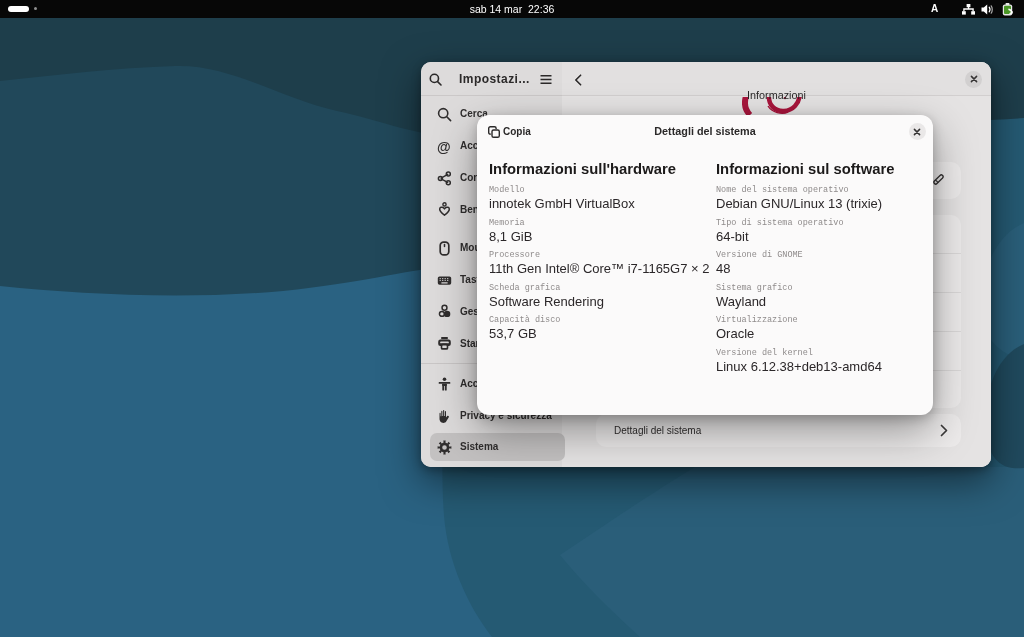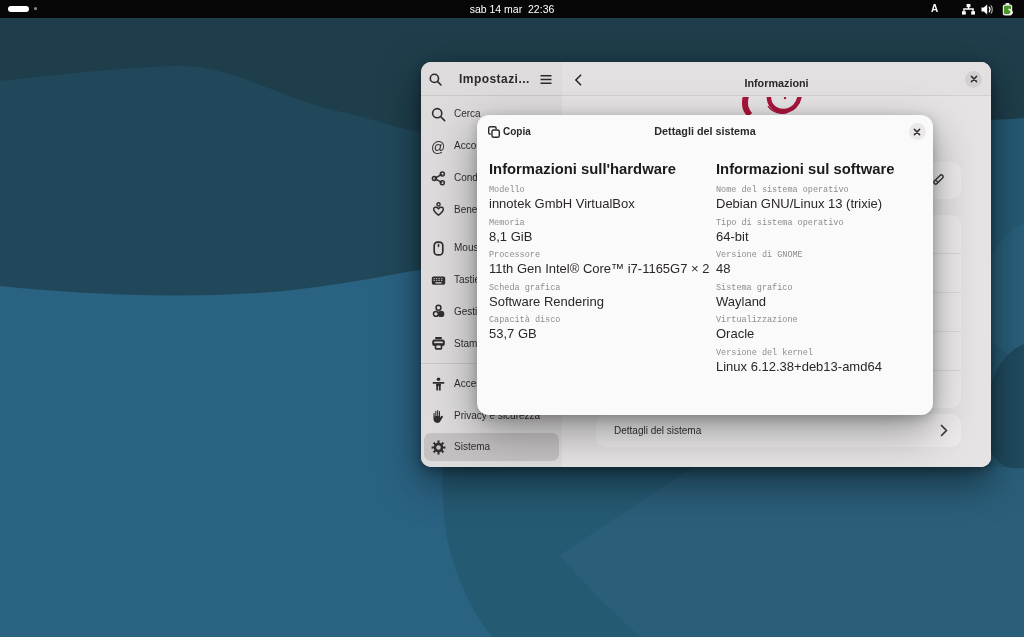--- a/index.html
+++ b/index.html
@@ -14,30 +14,30 @@
   #clock { position:absolute; left:0; top:0; width:1024px; height:18px; text-align:center; line-height:18px;
            color:#ffffff; font-size:10.5px; font-weight:normal; }
   .tb-ico { position:absolute; top:0; }
 
   
   #win { position:absolute; left:421px; top:62px; width:570px; height:405px; border-radius:10px;
          background:#e5e3e3; box-shadow:0 14px 38px rgba(0,0,0,.50), 0 3px 10px rgba(0,0,0,.30); overflow:hidden; z-index:10; }
   #sidebar { position:absolute; left:0; top:0; width:141px; height:405px; background:#dddbdb; }
   #sb-head { position:absolute; left:0; top:0; width:141px; height:34px; border-bottom:1px solid #cbc8c8; }
   #sb-title { position:absolute; left:38px; top:0; height:34px; line-height:34px; font-size:12px; letter-spacing:0.45px; font-weight:bold; color:#2b2929; }
-  .sb-row { position:absolute; left:3px; width:135px; height:28px; border-radius:7px; color:#302e2e; font-size:10px; }
+  .sb-row { position:absolute; left:9px; width:135px; height:28px; border-radius:7px; color:#302e2e; font-size:10px;font-weight:bold; }
   .sb-row .lbl { position:absolute; left:30px; top:0; line-height:28px; white-space:nowrap; }
   .sb-row svg { position:absolute; left:7px; top:6.5px; }
   .sb-sel { background:#c3c1c1; }
   #sb-sep { position:absolute; left:0; top:301px; width:141px; height:1px; background:#c9c6c6; }
 
   #content { position:absolute; left:141px; top:0; width:429px; height:405px; background:#e5e3e3; }
   #ct-head { position:absolute; left:0; top:0; width:429px; height:34px; background:#e2e0e0; border-bottom:1px solid #d2cfcf; }
-  #ct-title { position:absolute; left:0; top:4px; width:429px; height:34px; line-height:34px; text-align:center;
-              font-size:10.8px; font-weight:bold; color:#2b2929; }
+  #ct-title { position:absolute; left:0; top:16px; width:429px; height:34px; line-height:34px; text-align:center;
+              font-size:10.8px; font-weight:normal; color:#2b2929; }
   .circle-btn { position:absolute; width:17px; height:17px; border-radius:50%; background:#d2d0d0; }
   .card { position:absolute; background:#edebeb; border-radius:10px; }
 
   
   #dlg { position:absolute; left:477px; top:115px; width:456px; height:300px; border-radius:12px; background:#fbfafa;
          box-shadow:0 16px 44px rgba(0,0,0,.38), 0 3px 12px rgba(0,0,0,.22); z-index:20; }
   #dlg-title { position:absolute; left:0; top:0; width:456px; height:33px; line-height:33px; text-align:center;
                font-size:10.8px; font-weight:bold; color:#2b2929; }
   #copia { position:absolute; left:10px; top:8px; height:17px; color:#2b2929; font-size:10px; font-weight:bold; }
   .colhead { position:absolute; font-size:14.8px; font-weight:bold; color:#1c1a1a; white-space:nowrap; }

